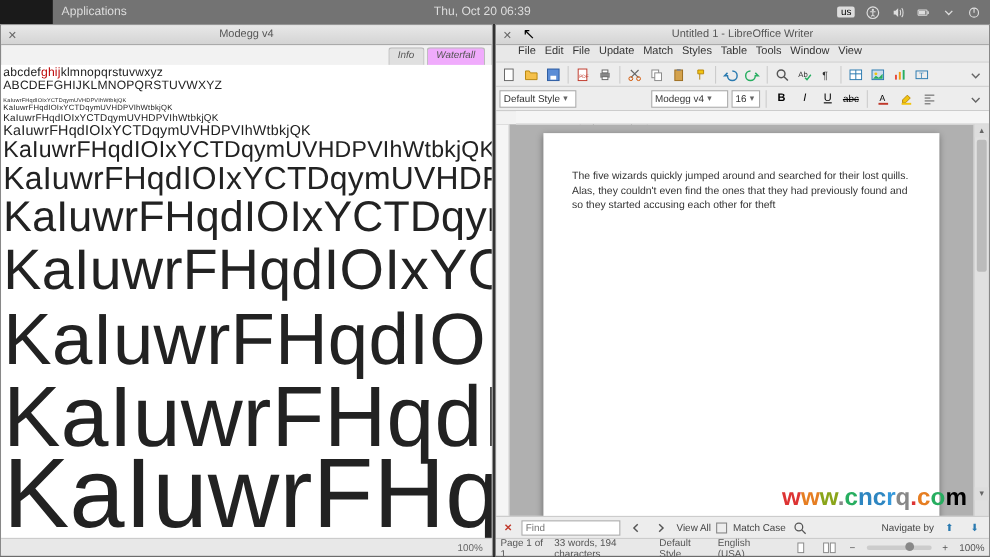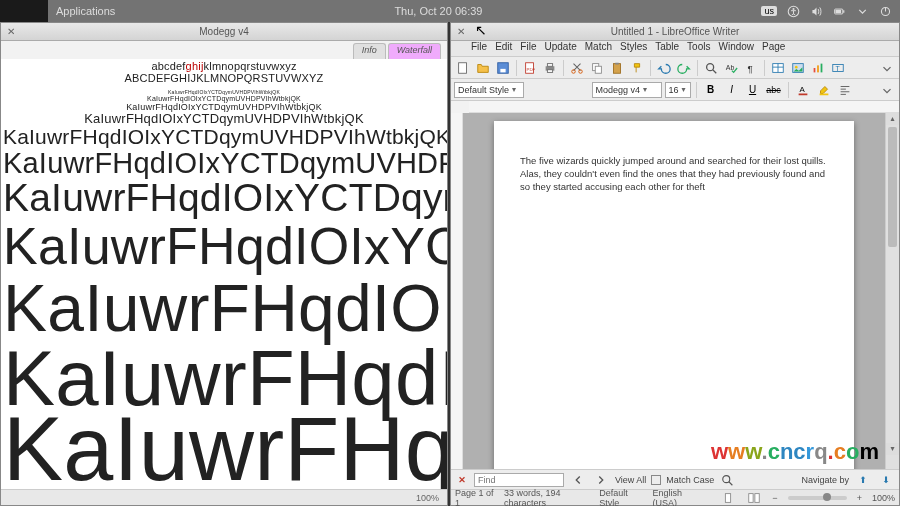--- a/index.html
+++ b/index.html
@@ -10,21 +10,21 @@
   .desktop { display: flex; height: 484px; background: #333; }
   .win { background: #f2f2f2; border: 1px solid #888; display: flex; flex-direction: column; }
   .win-left { width: 448px; margin-right: 2px; }
   .win-right { flex: 1; }
   .titlebar { height: 18px; background: linear-gradient(#e8e8e8,#d4d4d4); border-bottom: 1px solid #aaa; display: flex; align-items: center; font-size: 10px; color: #555; position: relative; }
   .titlebar .tb-x { position: absolute; left: 6px; font-size: 10px; color: #666; }
   .titlebar .tb-title { margin: 0 auto; }
   .fontview-tabs { height: 18px; display: flex; justify-content: flex-end; gap: 2px; padding: 2px 6px 0 6px; font-size: 9px; }
   .fontview-tabs .tab { padding: 1px 8px; background: #e0e0e0; border: 1px solid #bbb; border-bottom: none; color: #555; border-radius: 3px 3px 0 0; font-style: italic; }
   .fontview-tabs .tab.active { background: #f0abfc; }
-  .fontview-body { flex: 1; background: #fff; overflow: hidden; padding: 2px 2px; color: #222; text-align: center; }
+  .fontview-body { flex: 1; background: #fff; overflow: hidden; padding: 2px 2px; color: #222; }
   .fontview-body .line { white-space: nowrap; font-family: "Trebuchet MS", Arial, sans-serif; letter-spacing: 0.2px; line-height: 1.05; }
   .fontview-body .l1 { font-size: 11px; }
   .fontview-body .l2 { font-size: 11px; }
   .fontview-body .l1 .amp { color: #b00; }
   .fontview-body .s1 { font-size: 5px; }
   .fontview-body .s2 { font-size: 7px; }
   .fontview-body .s3 { font-size: 9px; }
   .fontview-body .s4 { font-size: 13px; }
   .fontview-body .s5 { font-size: 21px; }
   .fontview-body .s6 { font-size: 29px; }
@@ -160,21 +160,21 @@
     <div class="lo-menubar">
       <span>File</span>
       <span>Edit</span>
       <span>File</span>
       <span>Update</span>
       <span>Match</span>
       <span>Styles</span>
       <span>Table</span>
       <span>Tools</span>
       <span>Window</span>
-      <span>Page</span>
+      <span>View</span>
     </div>
     <div class="lo-toolbar">
       <span class="tbtn">
           <svg viewBox="0 0 16 16">
             <rect x="3" y="2" width="9" height="12" fill="#fff" stroke="#666"></rect>
           </svg>
         </span>
       <span class="tbtn">
           <svg viewBox="0 0 16 16">
             <path d="M2 4h4l1 2h7v7H2z" fill="#f5c04a" stroke="#b8860b"></path>

